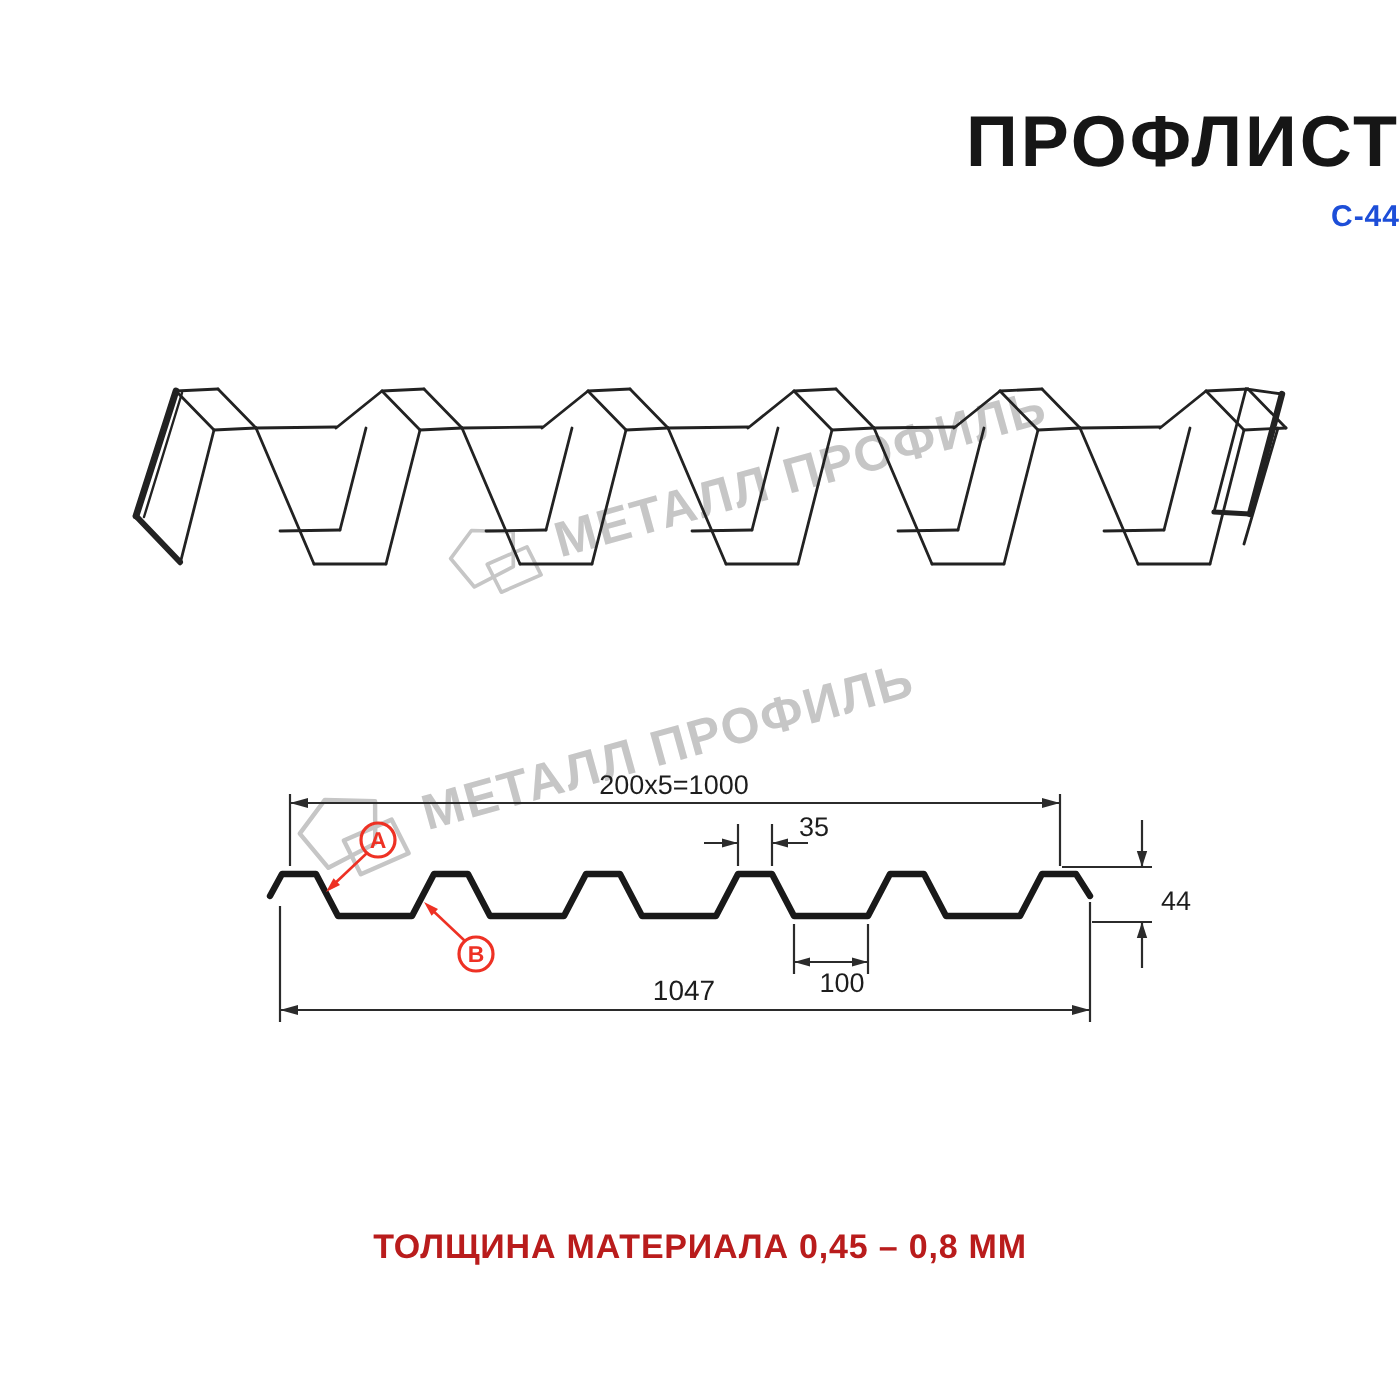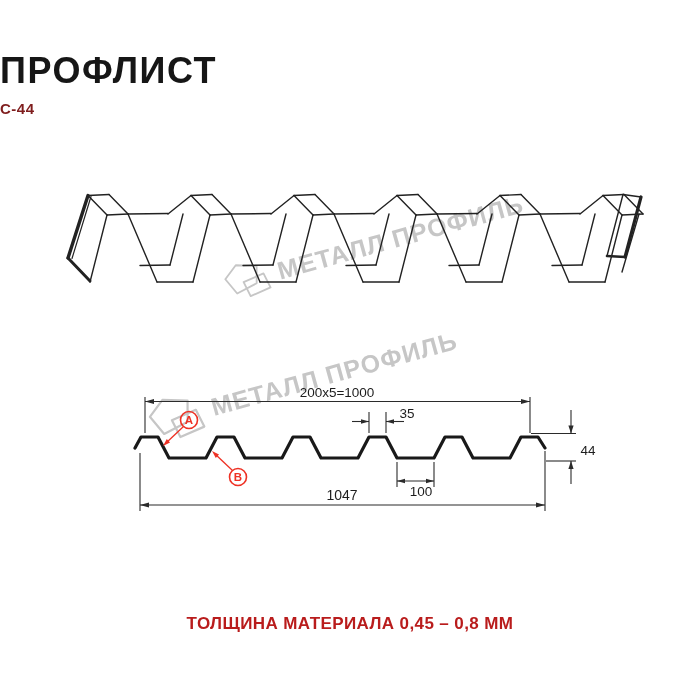--- a/index.html
+++ b/index.html
@@ -1,25 +1,25 @@
 <!DOCTYPE html>
 <html><head>
 <meta charset="utf-8">
 <style>
   html,body{margin:0;padding:0;}
   .page{
     position:relative;width:700px;height:700px;background:#ffffff;overflow:hidden;
     font-family:"Liberation Sans",sans-serif;
   }
-  .header{position:absolute;top:50px;left:0;width:700px;text-align:left;}
+  .header{position:absolute;top:50px;left:0;width:700px;text-align:right;}
   .title{
     font-size:36px;font-weight:800;letter-spacing:1.5px;color:#161616;margin:0;
   }
   .subtitle{
-    font-size:15px;font-weight:700;color:#7f1d1d;margin-top:8px;letter-spacing:0.5px;
+    font-size:15px;font-weight:700;color:#1d4ed8;margin-top:8px;letter-spacing:0.5px;
   }
   .wm{
     position:absolute;display:flex;align-items:center;gap:10px;
     color:#c6c6c6;transform-origin:0 50%;transform:rotate(-15.5deg);
     white-space:nowrap;pointer-events:none;
   }
   .wm-text{font-size:25px;font-weight:700;letter-spacing:1px;}
   .wm1{left:224px;top:262px;height:48px;}
   .wm2{left:148px;top:400px;height:50px;}
   svg.layer{position:absolute;left:0;top:0;pointer-events:none;}

